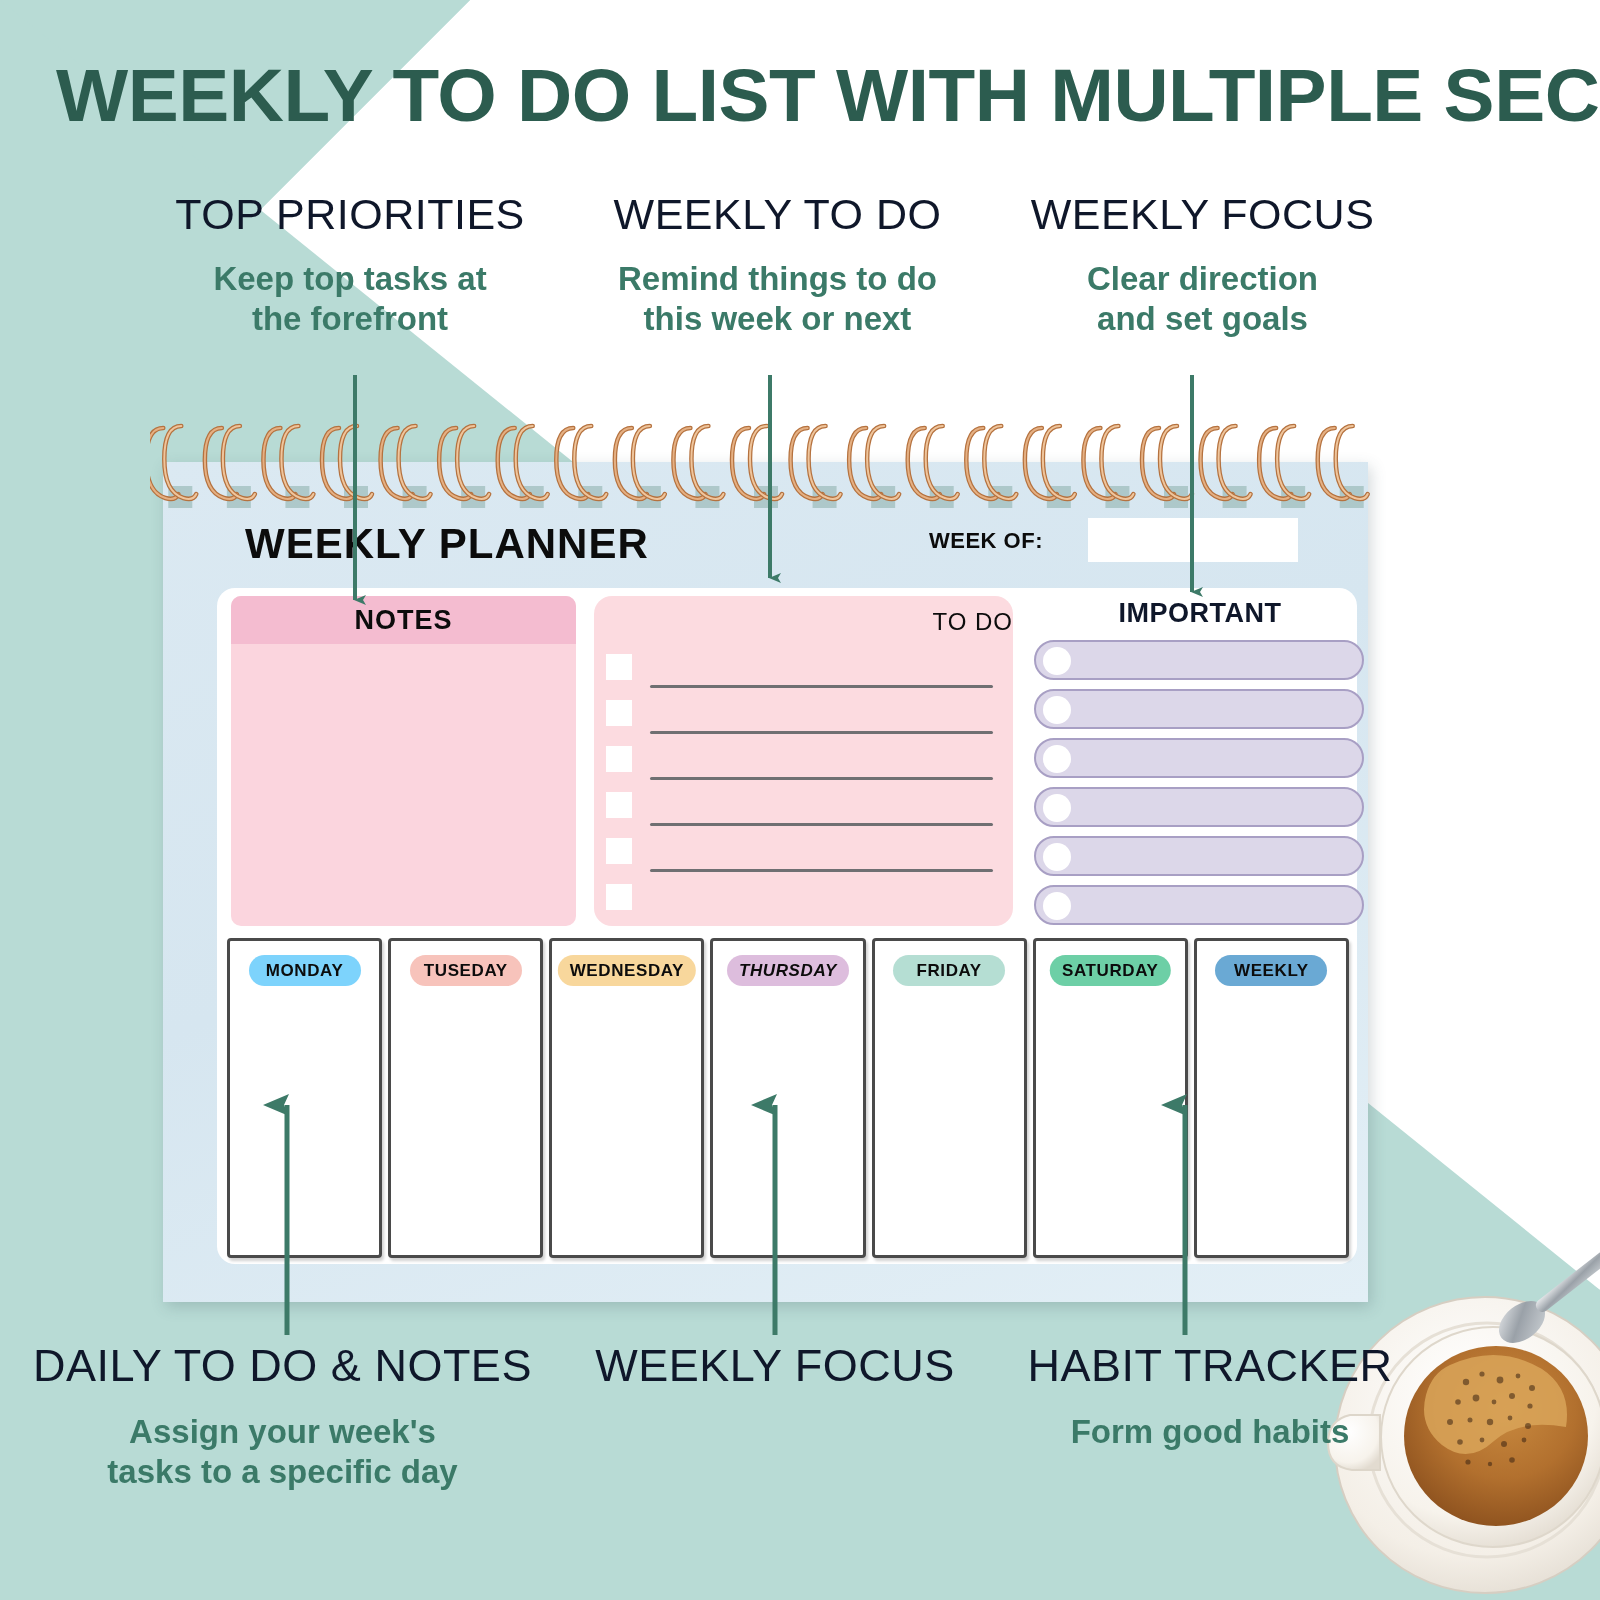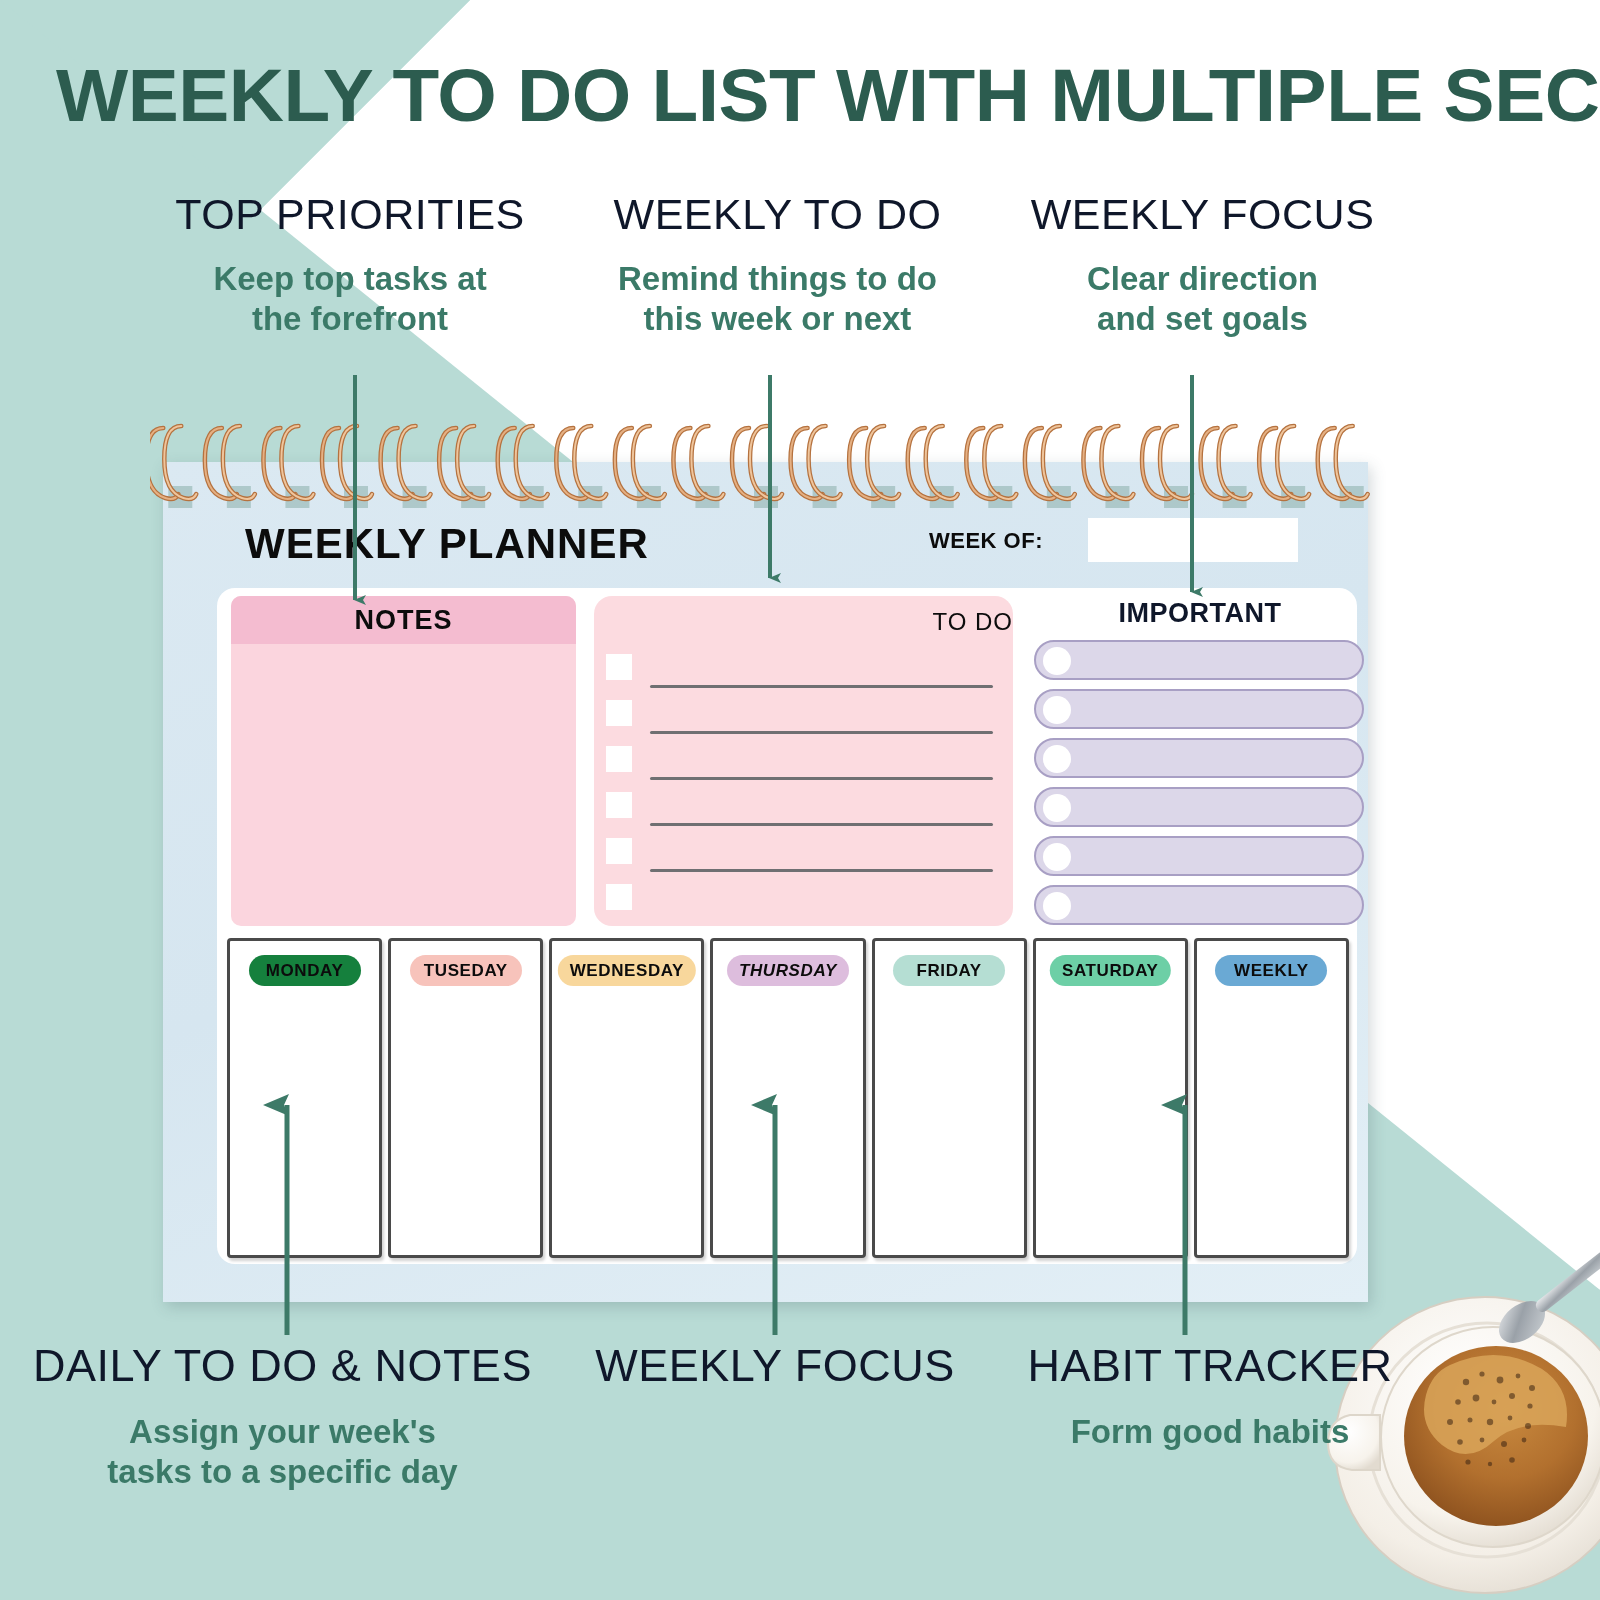--- a/index.html
+++ b/index.html
@@ -260,21 +260,21 @@
               <div class="imp-dot"></div>
             </div>
             <div class="imp-row" style="top: 293px;">
               <div class="imp-dot"></div>
             </div>
           </div>
       </div>
 
       <div id="days-row">
           <div class="day-col">
-            <div class="day-pill" style="background: #15803d;">MONDAY</div>
+            <div class="day-pill" style="background: #7dd3fc;">MONDAY</div>
           </div>
           <div class="day-col">
             <div class="day-pill" style="background: rgb(247, 195, 187);">TUSEDAY</div>
           </div>
           <div class="day-col">
             <div class="day-pill" style="background: rgb(248, 215, 156);">WEDNESDAY</div>
           </div>
           <div class="day-col">
             <div class="day-pill" style="background: rgb(221, 189, 221); font-style: italic;">THURSDAY</div>
           </div>

